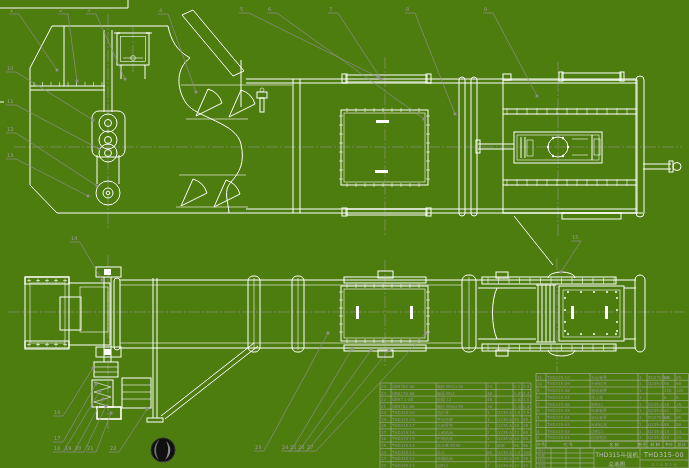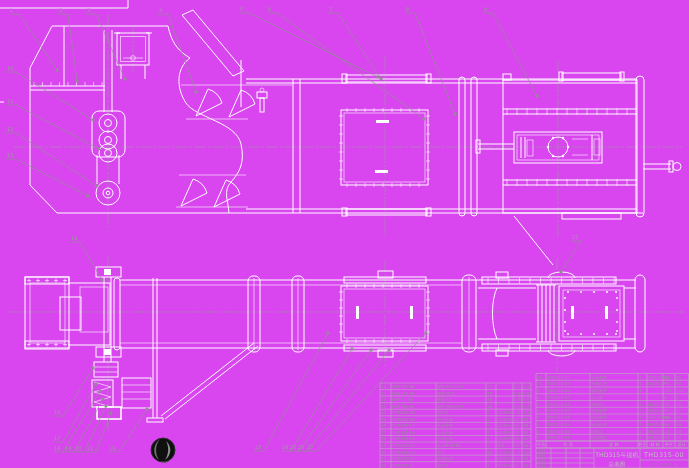--- a/index.html
+++ b/index.html
@@ -1,17 +1,17 @@
 <!DOCTYPE html>
 <html><head>
 <meta charset="utf-8">
 <style>
   html,body{margin:0;padding:0;background:#000;}
   body{width:689px;height:468px;overflow:hidden;}
-  #stage{position:relative;width:689px;height:468px;background:#d946ef;}
+  #stage{position:relative;width:689px;height:468px;background:#4d7c0f;}
   svg{display:block}
   text{font-family:"DejaVu Sans","Liberation Sans",sans-serif;}
   .w {stroke:#ffffff;fill:none;stroke-width:1;}
   .w5{stroke:#ffffff;fill:none;stroke-width:.6;}
   .w2{stroke:#ffffff;fill:none;stroke-width:1.6;}
   .fw{fill:#ffffff;stroke:none;}
   .cl{stroke:#9a9a9a;stroke-width:.55;fill:none;stroke-dasharray:12 2 2 2;}
   .ld{stroke:#8f8f8f;stroke-width:.7;fill:none;}
   .lds{fill:#8f8f8f;stroke:none;}
   .tl{stroke:#b8b8b8;stroke-width:.55;fill:none;}

